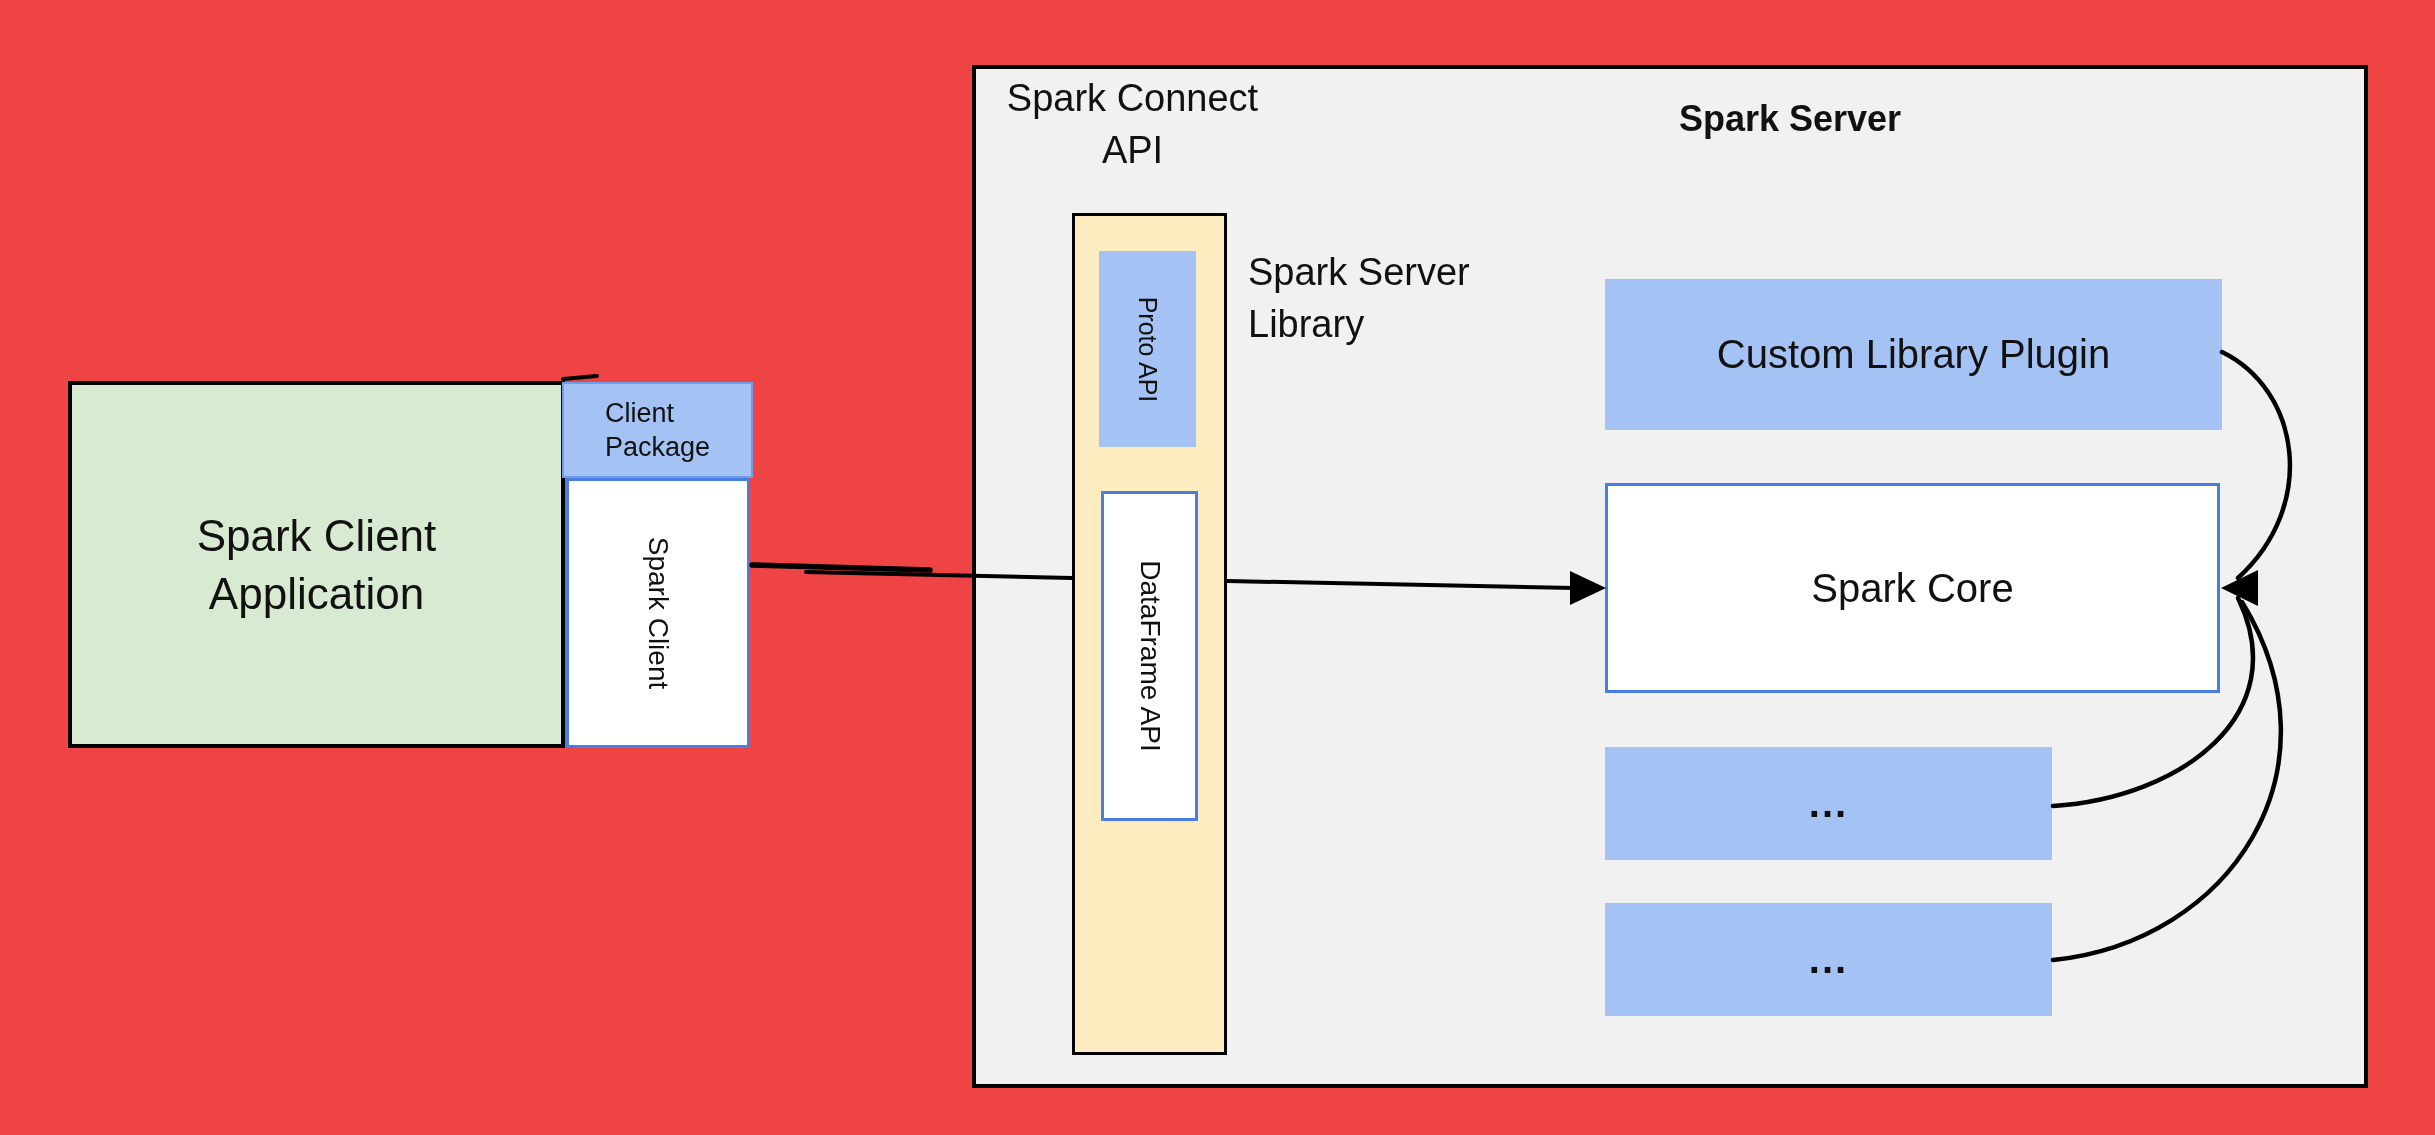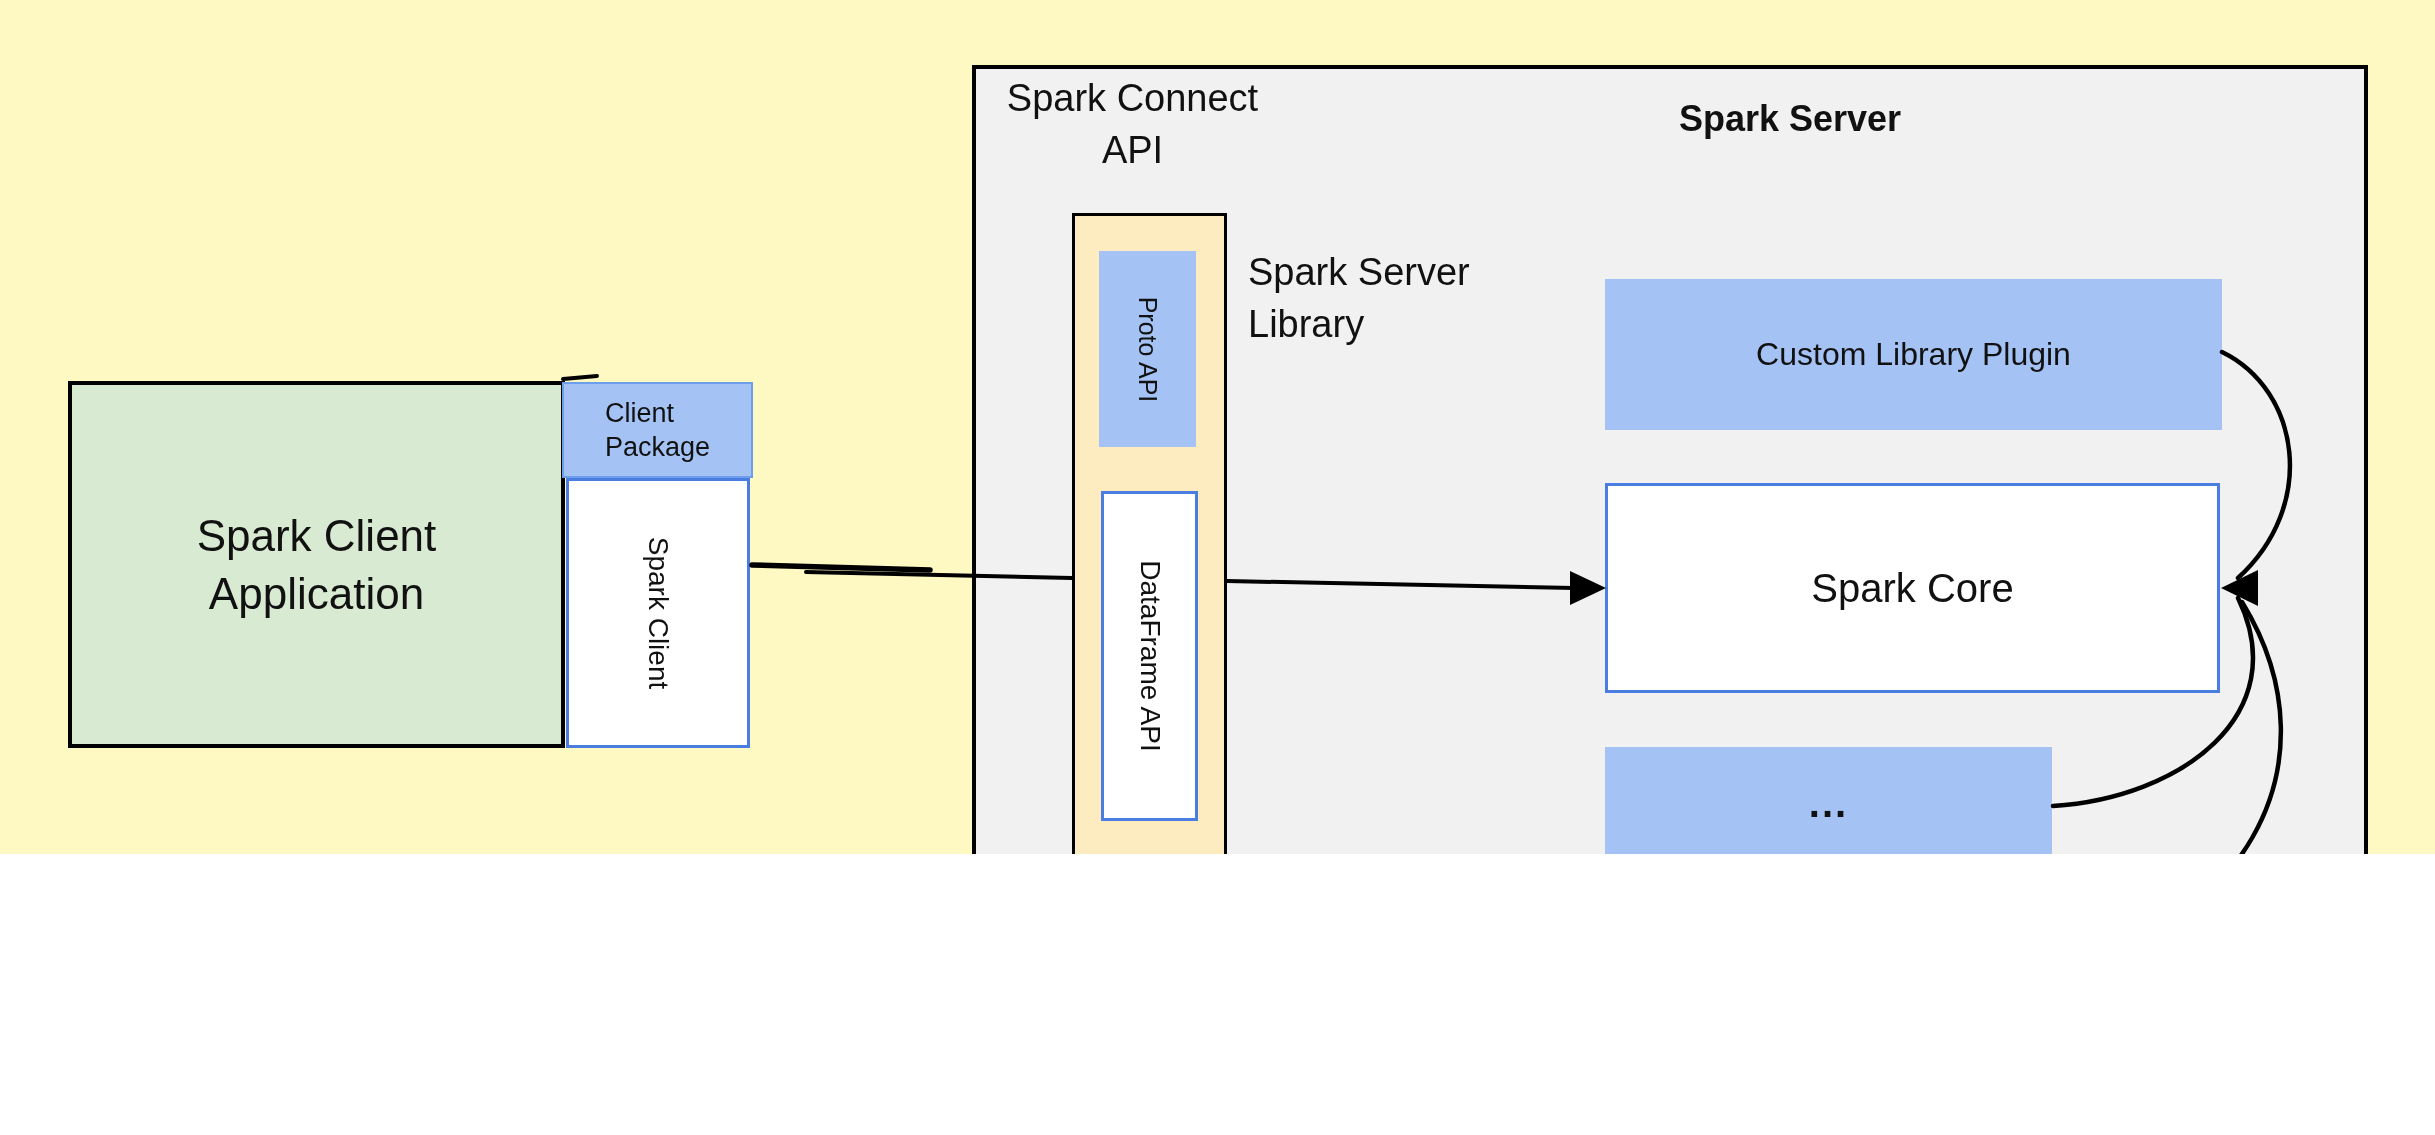--- a/index.html
+++ b/index.html
@@ -1,19 +1,19 @@
 <!DOCTYPE html>
 <html><head>
 <meta charset="utf-8">
 <style>
   html,body{margin:0;padding:0;background:#ffffff;}
   .canvas{
     position:relative;
-    width:2435px;height:854px;
-    background:#fef9c3;
+    width:2435px;height:1135px;
+    background:#ef4444;
     font-family:"Liberation Sans", sans-serif;
     color:#111111;
     overflow:hidden;
   }
   .abs{position:absolute;}
   .flexc{display:flex;align-items:center;justify-content:center;}
 
   
   .server-box{
     left:972px;top:65px;width:1396px;height:1023px;
@@ -66,21 +66,21 @@
     background:#ffffff;border:3px solid #4A7DE2;box-sizing:border-box;
   }
   .vtext{transform:rotate(90deg);white-space:nowrap;}
   .proto-api .vtext{font-size:25px;}
   .dataframe-api .vtext{font-size:28px;}
   .spark-client .vtext{font-size:28px;}
 
   
   .plugin-box{
     left:1605px;top:279px;width:617px;height:151px;
-    background:#A4C2F4;font-size:32px;
+    background:#A4C2F4;font-size:40px;
   }
   .core-box{
     left:1605px;top:483px;width:615px;height:210px;
     background:#ffffff;border:3px solid #4A7DE2;box-sizing:border-box;
     font-size:40px;
   }
   .module-row1{left:1605px;top:747px;}
   .module-row2{left:1605px;top:903px;}
   .module-row{
     width:447px;height:113px;background:#A4C2F4;

